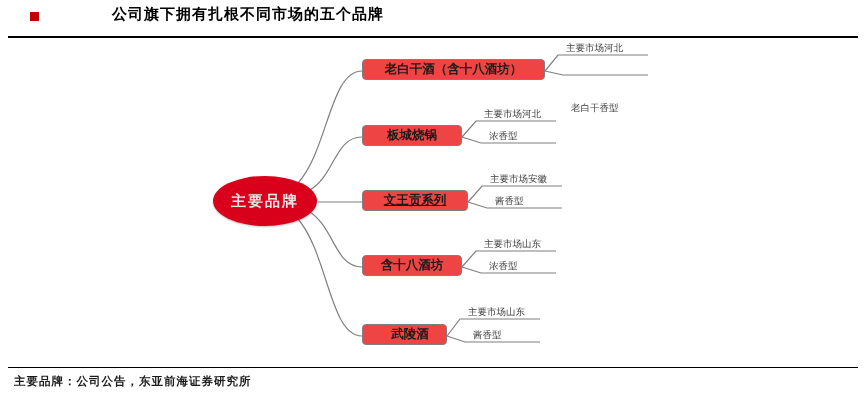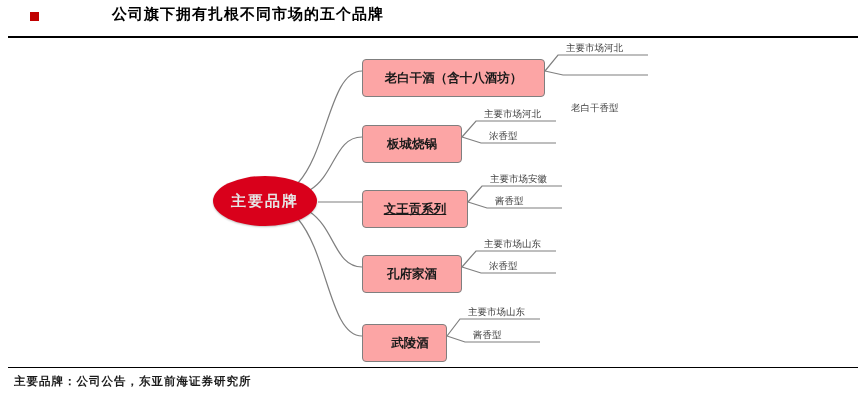--- a/index.html
+++ b/index.html
@@ -20,21 +20,21 @@
   }
   .lines-svg{position:absolute;left:0;top:0;width:866px;height:400px;}
   .conn{fill:none;stroke:var(--line-gray,#7f7f7f);stroke-width:1.2;}
   .center-node{
     position:absolute;left:213px;top:176px;width:104px;height:50px;border-radius:50%;
     background:var(--accent-red,#d9001b);color:#e5e5e5;font-size:15px;font-weight:bold;
     display:flex;align-items:center;justify-content:center;letter-spacing:2px;
     box-shadow:0 1px 2px rgba(0,0,0,0.25);
   }
   .brand-box{
-    position:absolute;height:38px;background:#fca5a5;border:1.3px solid var(--line-gray,#7f7f7f);
+    position:absolute;height:21px;background:#ef4444;border:1.3px solid var(--line-gray,#7f7f7f);
     border-radius:4px;display:flex;align-items:center;justify-content:center;
     font-size:12.5px;font-weight:bold;color:#1a1a1a;box-sizing:border-box;white-space:nowrap;
   }
   .leaf-label{
     position:absolute;font-size:9.5px;color:var(--text-gray,#404040);white-space:nowrap;line-height:12px;
   }
 </style>
 </head>
 <body>
 
@@ -75,21 +75,21 @@
   <div class="leaf-label" style="left:571px;top:62px;margin-top:40px;">老白干香型</div>
 
   <div class="brand-box" style="left:362px;top:125px;width:100px;">板城烧锅</div>
   <div class="leaf-label" style="left:484px;top:108px;">主要市场河北</div>
   <div class="leaf-label" style="left:489px;top:130px;">浓香型</div>
 
   <div class="brand-box" style="left:362px;top:190px;width:106px;text-decoration:underline;">文王贡系列</div>
   <div class="leaf-label" style="left:490px;top:173px;">主要市场安徽</div>
   <div class="leaf-label" style="left:495px;top:195px;">酱香型</div>
 
-  <div class="brand-box" style="left:362px;top:255px;width:100px;">孔府家酒</div>
+  <div class="brand-box" style="left:362px;top:255px;width:100px;">含十八酒坊</div>
   <div class="leaf-label" style="left:484px;top:238px;">主要市场山东</div>
   <div class="leaf-label" style="left:489px;top:260px;">浓香型</div>
 
   <div class="brand-box" style="left:362px;top:324px;width:85px;padding-left:11px;">武陵酒</div>
   <div class="leaf-label" style="left:468px;top:306px;">主要市场山东</div>
   <div class="leaf-label" style="left:473px;top:329px;">酱香型</div>
 
   <div class="rule-bottom"></div>
   <div class="footer">主要品牌：公司公告，东亚前海证券研究所</div>
 

